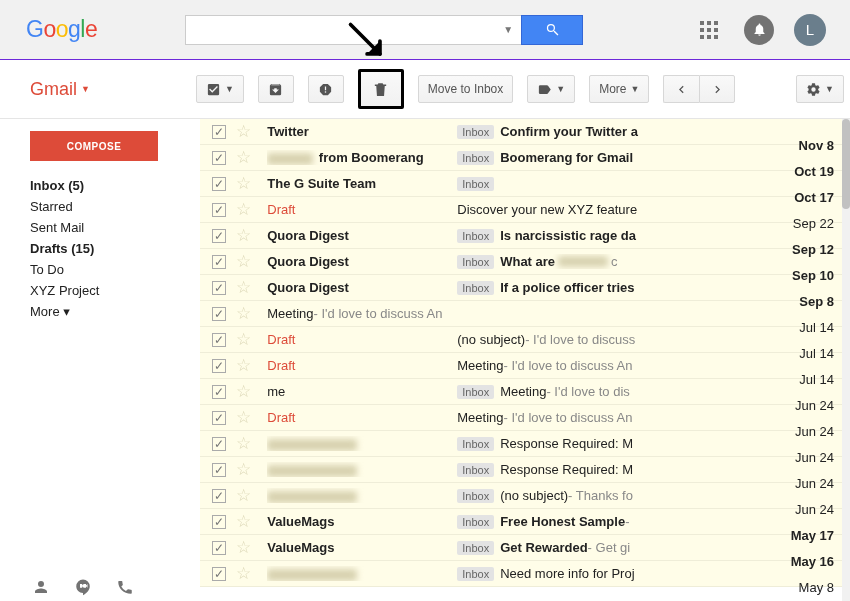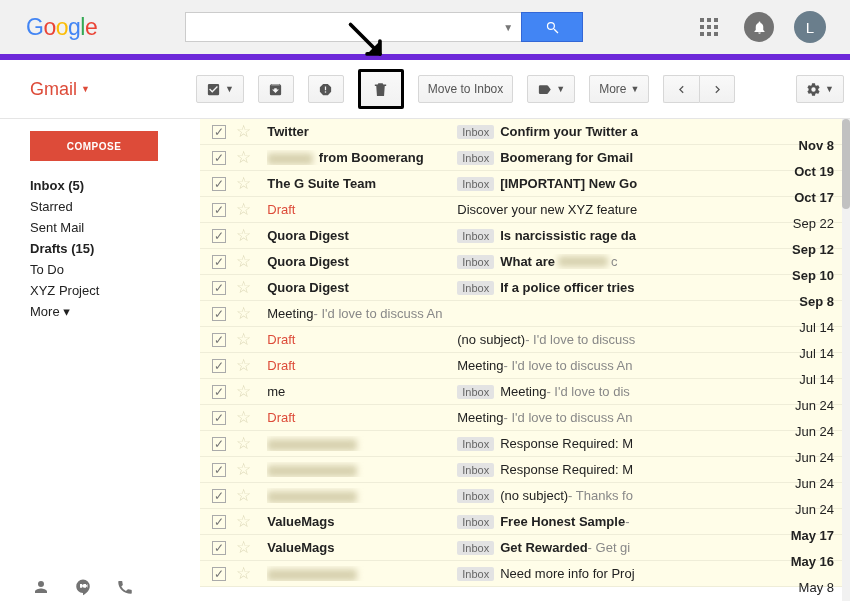--- a/index.html
+++ b/index.html
@@ -1,17 +1,17 @@
 <!DOCTYPE html>
 <html><head>
 <meta charset="utf-8">
 <style>
   * { box-sizing: border-box; margin: 0; padding: 0; }
   body { font-family: Arial, "Helvetica Neue", Helvetica, sans-serif; font-size: 13px; color: #222; background: #fff; width: 850px; height: 601px; overflow: hidden; position: relative; }
-  .header { height: 60px; background: #f1f1f1; display: flex; align-items: center; padding: 0 24px 0 26px; border-bottom: 6px solid #6d28d9; }
+  .header { height: 60px; background: #f1f1f1; display: flex; align-items: center; padding: 0 24px 0 26px; border-bottom: 1px solid #6d28d9; }
   .logo { font-size: 23px; font-weight: 500; letter-spacing: -0.5px; margin-right: 88px; }
   .logo .g1 { color: #4285f4; } .logo .o1 { color: #ea4335; } .logo .o2 { color: #fbbc05; }
   .logo .g2 { color: #4285f4; } .logo .l  { color: #34a853; } .logo .e  { color: #ea4335; }
   .search-wrap { display: flex; align-items: center; }
   .search-input { width: 310px; height: 30px; border: 1px solid #ccc; border-right: none; background: #fff; padding: 0 8px; font-size: 14px; }
   .search-dd { width: 26px; height: 30px; border: 1px solid #ccc; border-left: none; border-right: none; background: #fff; display:flex; align-items:center; justify-content:center; color:#777; font-size:10px; }
   .search-btn { width: 62px; height: 30px; background: #4285f4; border: 1px solid #3367d6; display:flex; align-items:center; justify-content:center; }
   .search-btn svg { width:15px; height:15px; fill:#fff; }
   .spacer { flex: 1; }
   .apps-icon { width: 18px; height: 18px; display: grid; grid-template-columns: repeat(3,4px); grid-template-rows: repeat(3,4px); gap:3px; margin-right: 26px; cursor:pointer; }
@@ -211,21 +211,20 @@
             <span class="subject">Boomerang for Gmail</span>
           </div>
           <div class="date">Oct 19</div>
         </div>
         <div class="row unread">
           <div class="cb">✓</div>
           <div class="star">☆</div>
           <div class="sender">The G Suite Team</div>
           <div class="subject-wrap">
             <span class="inbox-tag">Inbox</span>
-            <span class="subject">[IMPORTANT] New Go</span>
           </div>
           <div class="date">Oct 17</div>
         </div>
         <div class="row">
           <div class="cb">✓</div>
           <div class="star">☆</div>
           <div class="sender draft">Draft</div>
           <div class="subject-wrap">
             <span class="subject">Discover your new XYZ feature</span>
           </div>

